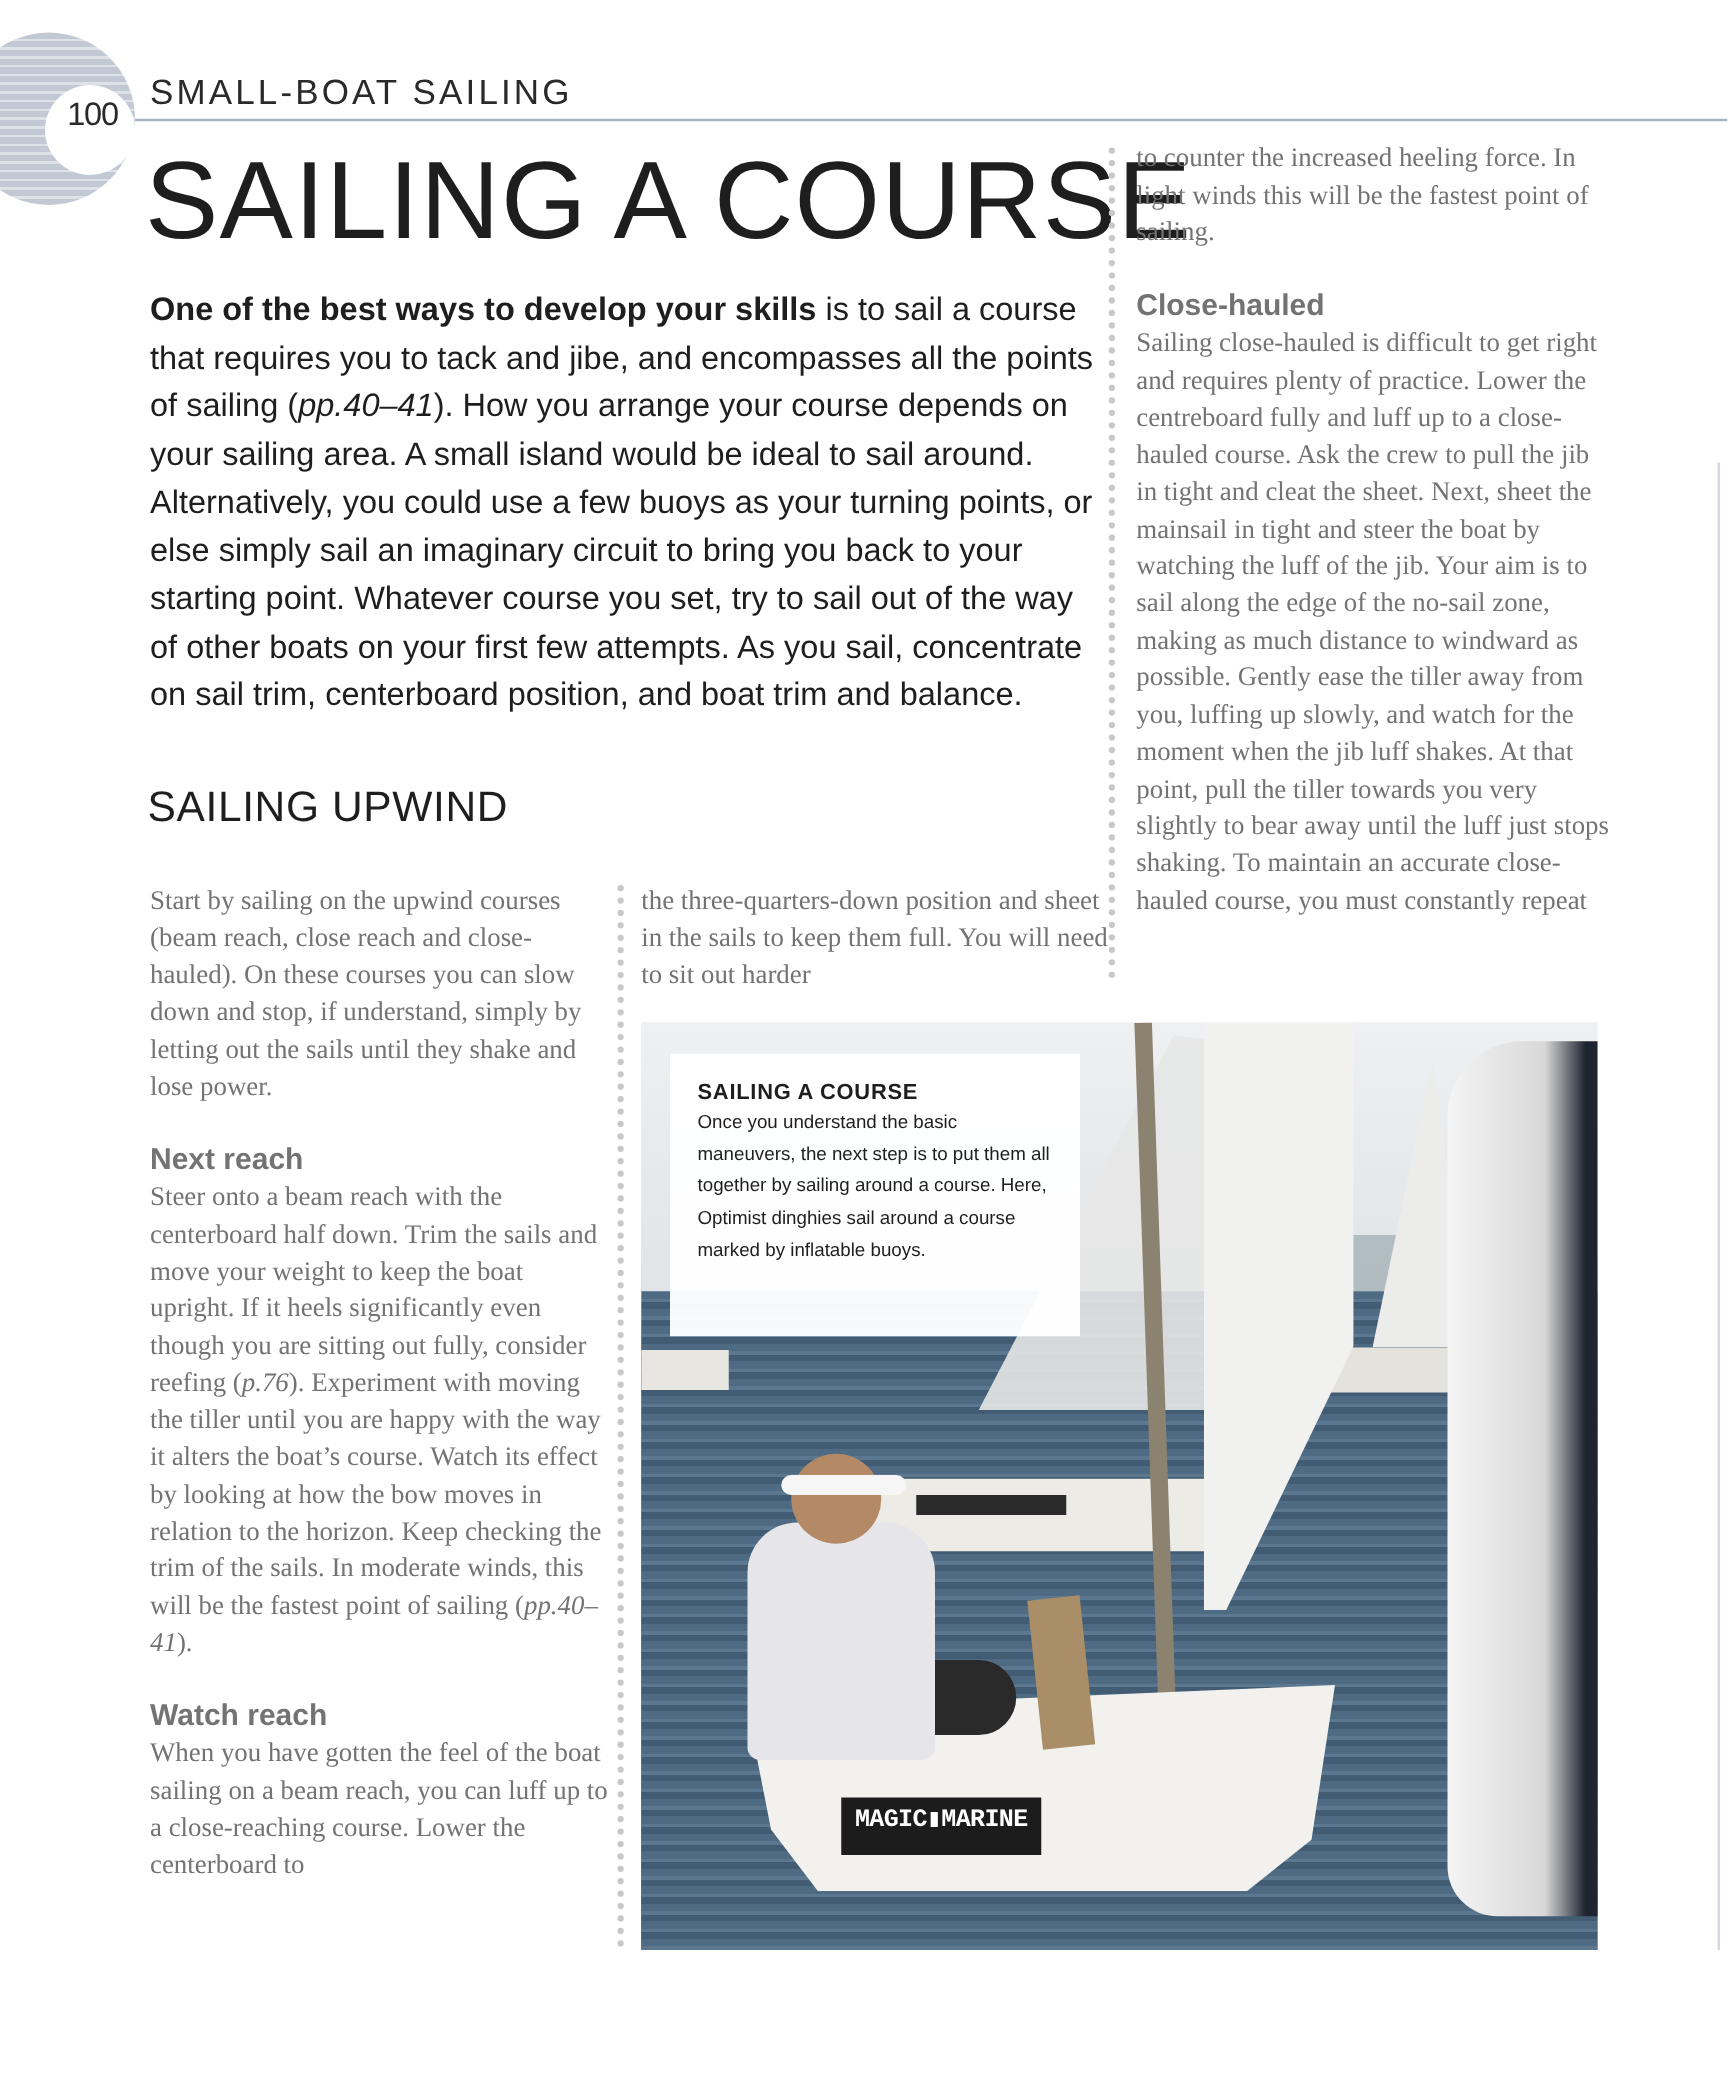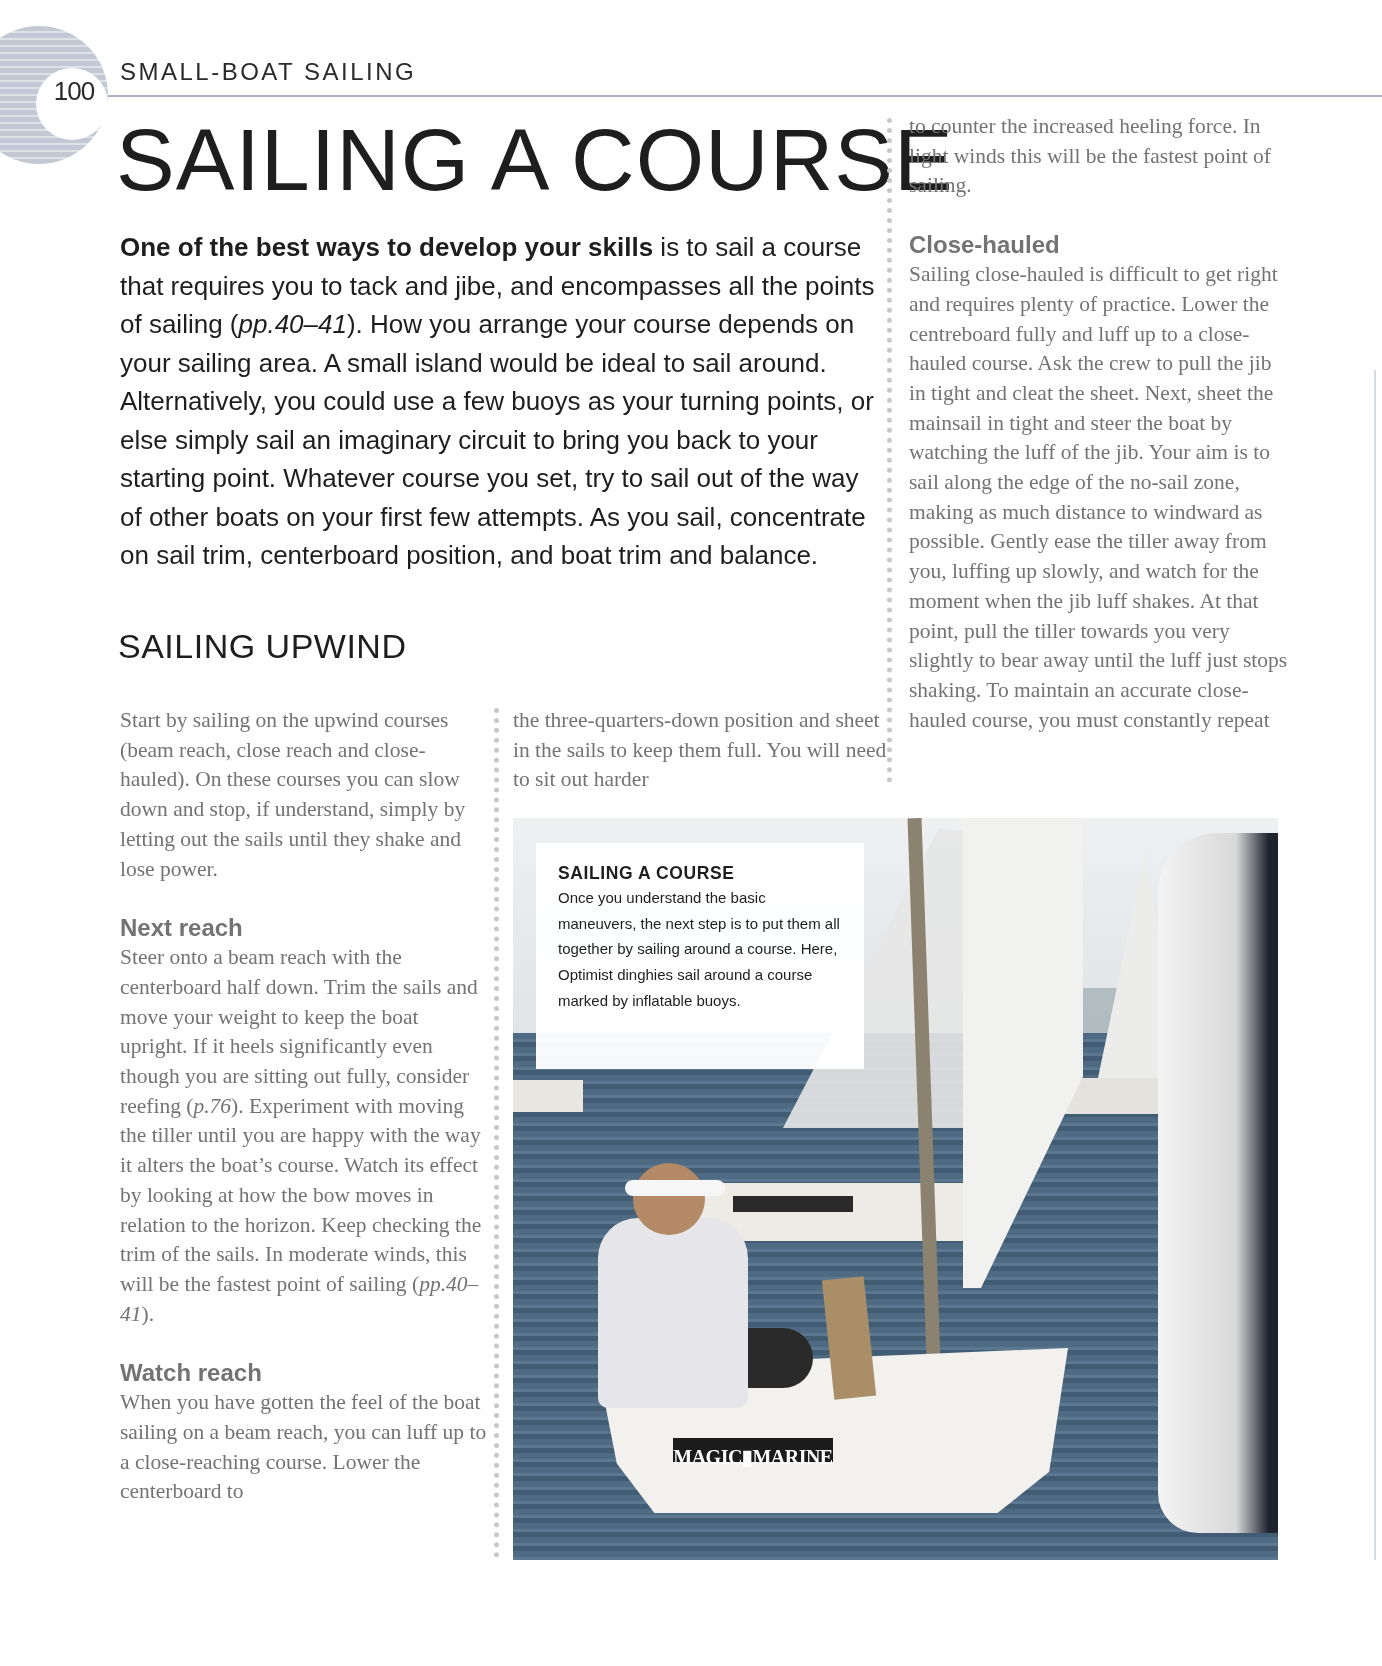--- a/index.html
+++ b/index.html
@@ -17,21 +17,21 @@
   }
   .badge-circle {
     position: absolute; left: 36px; top: 68px; width: 72px; height: 72px;
     border-radius: 50%; background: #ffffff;
   }
   .page-number {
     position: absolute; left: 42px; top: 76px; width: 64px; text-align: center;
     font-size: 26px; font-weight: 300; color: #2a2a2a; letter-spacing: -1px;
   }
   .section-label {
-    position: absolute; left: 120px; top: 58px; font-size: 24px; letter-spacing: 2.5px; color: #2a2a2a;
+    position: absolute; left: 120px; top: 58px; font-size: 28px; letter-spacing: 2.5px; color: #2a2a2a;
   }
   .header-rule {
     position: absolute; left: 108px; top: 95px; width: 1274px; height: 2px; background: #a9b4c2;
   }
 
   .main-title {
     position: absolute; left: 116px; top: 112px; font-size: 88px; font-weight: 300;
     color: #1e1e1e; letter-spacing: 1px; line-height: 1.1; white-space: nowrap;
   }
 
@@ -75,22 +75,22 @@
     clip-path: polygon(60% 0, 100% 5%, 100% 100%, 0 100%); opacity: .9; }
   .sail-right { position: absolute; left: 585px; top: 30px; width: 80px; height: 230px; background: #ececea;
     clip-path: polygon(60% 0, 100% 100%, 0 100%); }
   .mast { position: absolute; left: 405px; top: 0; width: 14px; height: 600px; background: #8c8270; transform: rotate(-2deg); }
   .hull-back { position: absolute; left: 140px; top: 365px; width: 340px; height: 58px; background: #ecebe6; border-radius: 6px; }
   .hull-back-label { position: absolute; left: 220px; top: 378px; width: 120px; height: 16px; background: #2a2a2a; }
   .hull-far { position: absolute; left: 540px; top: 260px; width: 110px; height: 36px; background: #e4e2dc; border-radius: 4px; }
   .hull-left { position: absolute; left: 0; top: 262px; width: 70px; height: 32px; background: #e8e6e0; }
   .hull-main { position: absolute; left: 85px; top: 530px; width: 470px; height: 165px; background: #f2f1ee;
     clip-path: polygon(0 12%, 100% 0, 96% 75%, 85% 100%, 12% 100%, 4% 70%); }
-  .hull-label { position: absolute; left: 160px; top: 620px; width: 160px; height: 24px; background: #1c1c1c; color: #fff;
-    font-family: Liberation Serif, serif; font-weight: bold; font-size: 20px; line-height: 38px; text-align: center; letter-spacing: -0.5px; }
+  .hull-label { position: absolute; left: 160px; top: 620px; width: 160px; height: 46px; background: #1c1c1c; color: #fff;
+    font-family: Liberation Mono, monospace; font-weight: bold; font-size: 20px; line-height: 38px; text-align: center; letter-spacing: -0.5px; }
   .sailor-body { position: absolute; left: 85px; top: 400px; width: 150px; height: 190px; background: #e6e6ea; border-radius: 40px 40px 10px 10px; }
   .sailor-legs { position: absolute; left: 120px; top: 510px; width: 180px; height: 60px; background: #2a2a2a; border-radius: 30px; }
   .sailor-head { position: absolute; left: 120px; top: 345px; width: 72px; height: 72px; background: #b48a66; border-radius: 50%; }
   .visor { position: absolute; left: 112px; top: 362px; width: 100px; height: 16px; background: #f6f6f6; border-radius: 8px; }
   .buoy { position: absolute; left: 645px; top: 15px; width: 130px; height: 700px; background: linear-gradient(to right, #f4f4f4, #d8d8d8 60%, #1e2430 85%); border-radius: 60px 0 0 40px; }
   .board { position: absolute; left: 315px; top: 460px; width: 42px; height: 120px; background: #a98e68; transform: rotate(-6deg); }
 
   .caption {
     position: absolute; left: 23px; top: 25px; width: 328px; height: 226px; background: rgba(255,255,255,0.96); padding: 18px 22px;
   }

